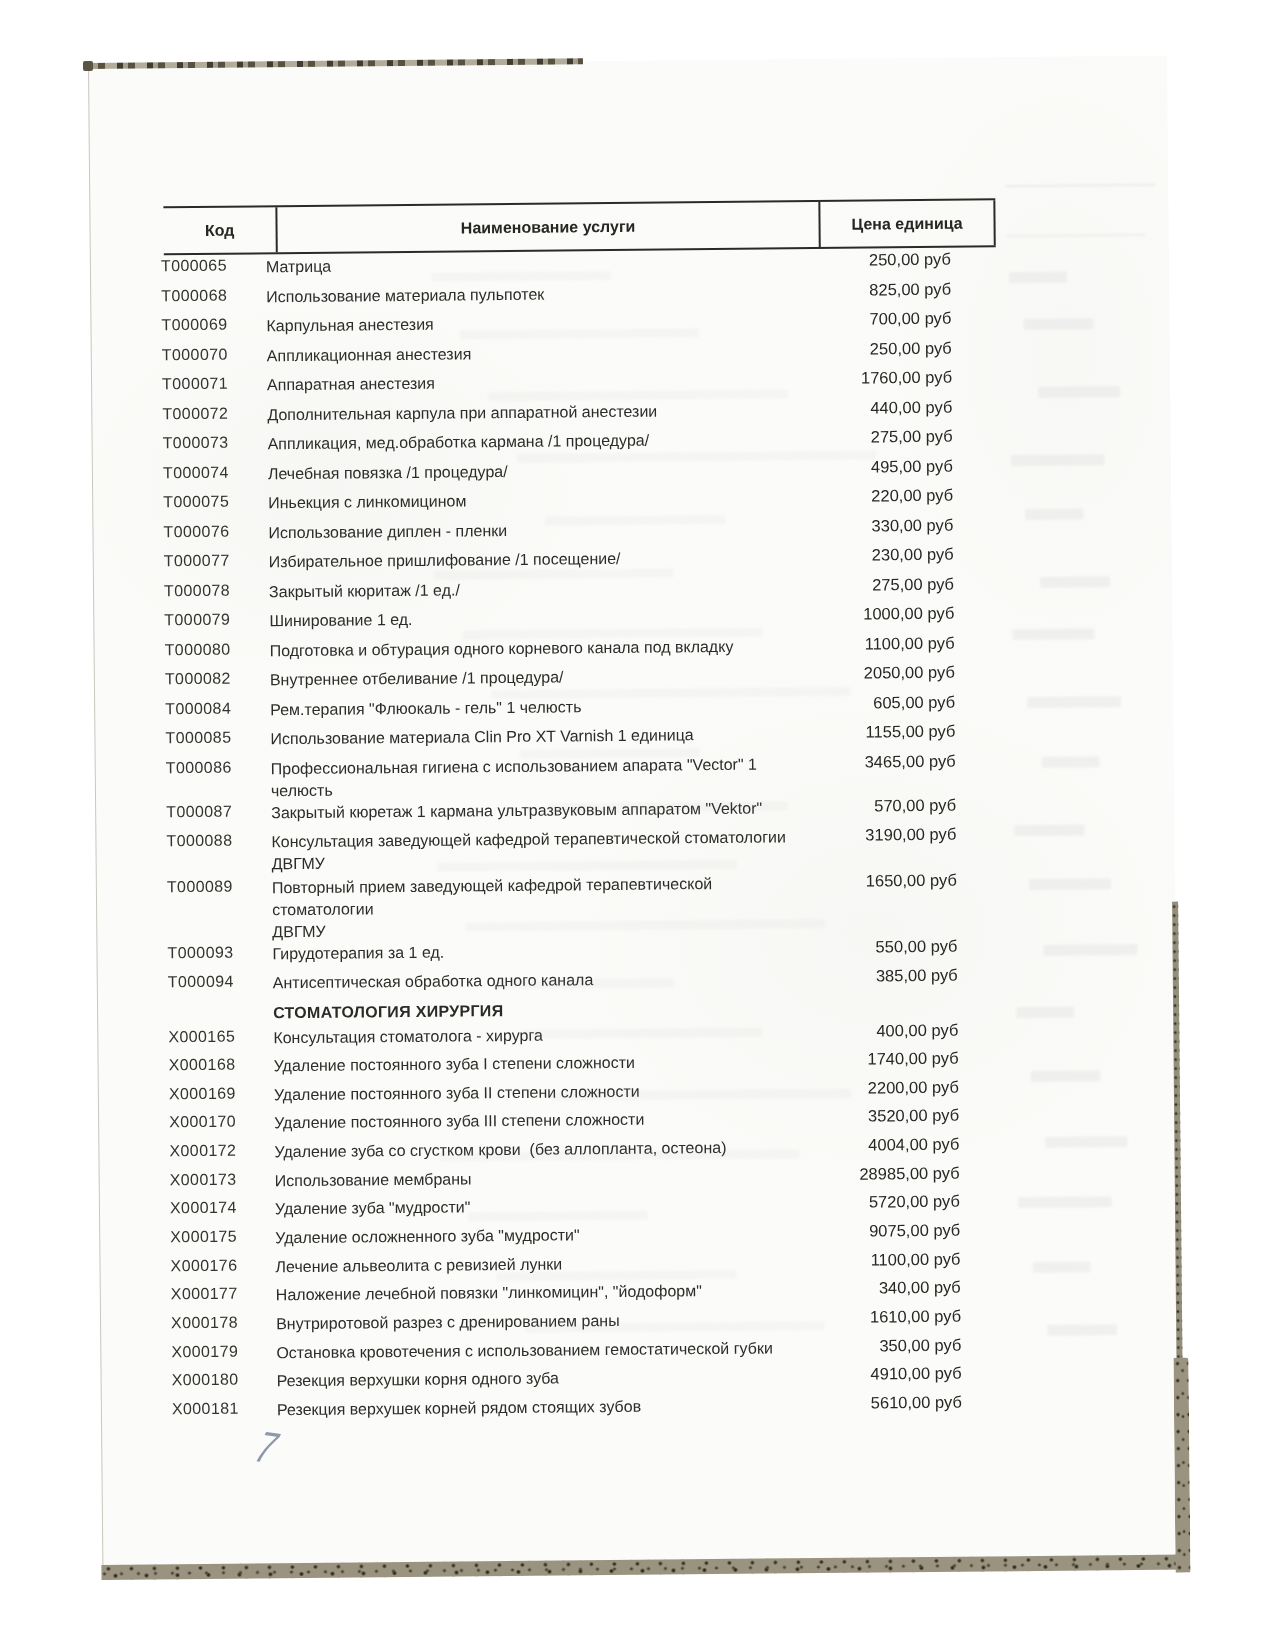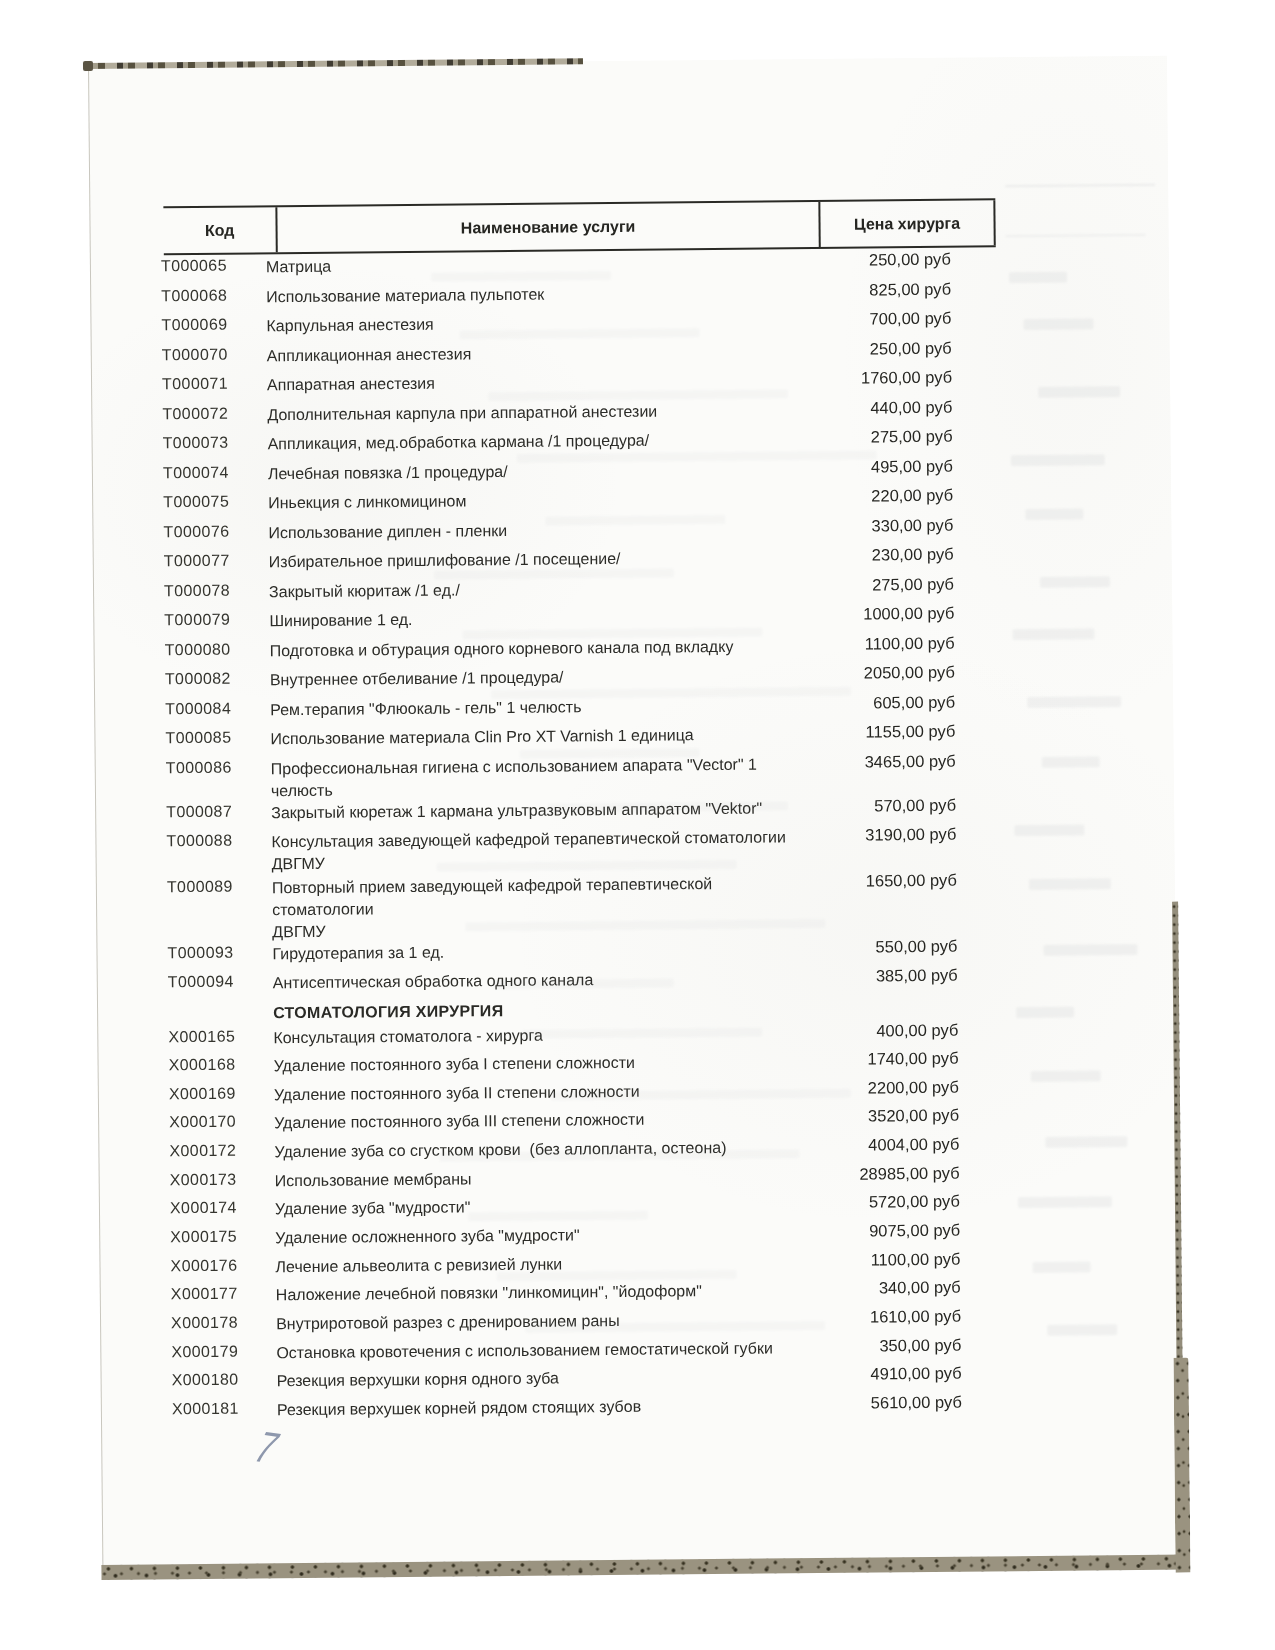--- a/index.html
+++ b/index.html
@@ -111,21 +111,21 @@
   <div class="edge-corner"></div>
 
   <div class="tbl-header">
     <div class="hc hc1">
       <span>Код</span>
     </div>
     <div class="hc hc2">
       <span>Наименование услуги</span>
     </div>
     <div class="hc hc3">
-      <span>Цена хирурга</span>
+      <span>Цена единица</span>
     </div>
   </div>
 
   <div class="rows">
       <div class="row trow">
         <span class="cell-code">Т000065</span>
         <span class="cell-name">Матрица</span>
         <span class="cell-price">250,00 руб</span>
       </div>
       <div class="row trow">

